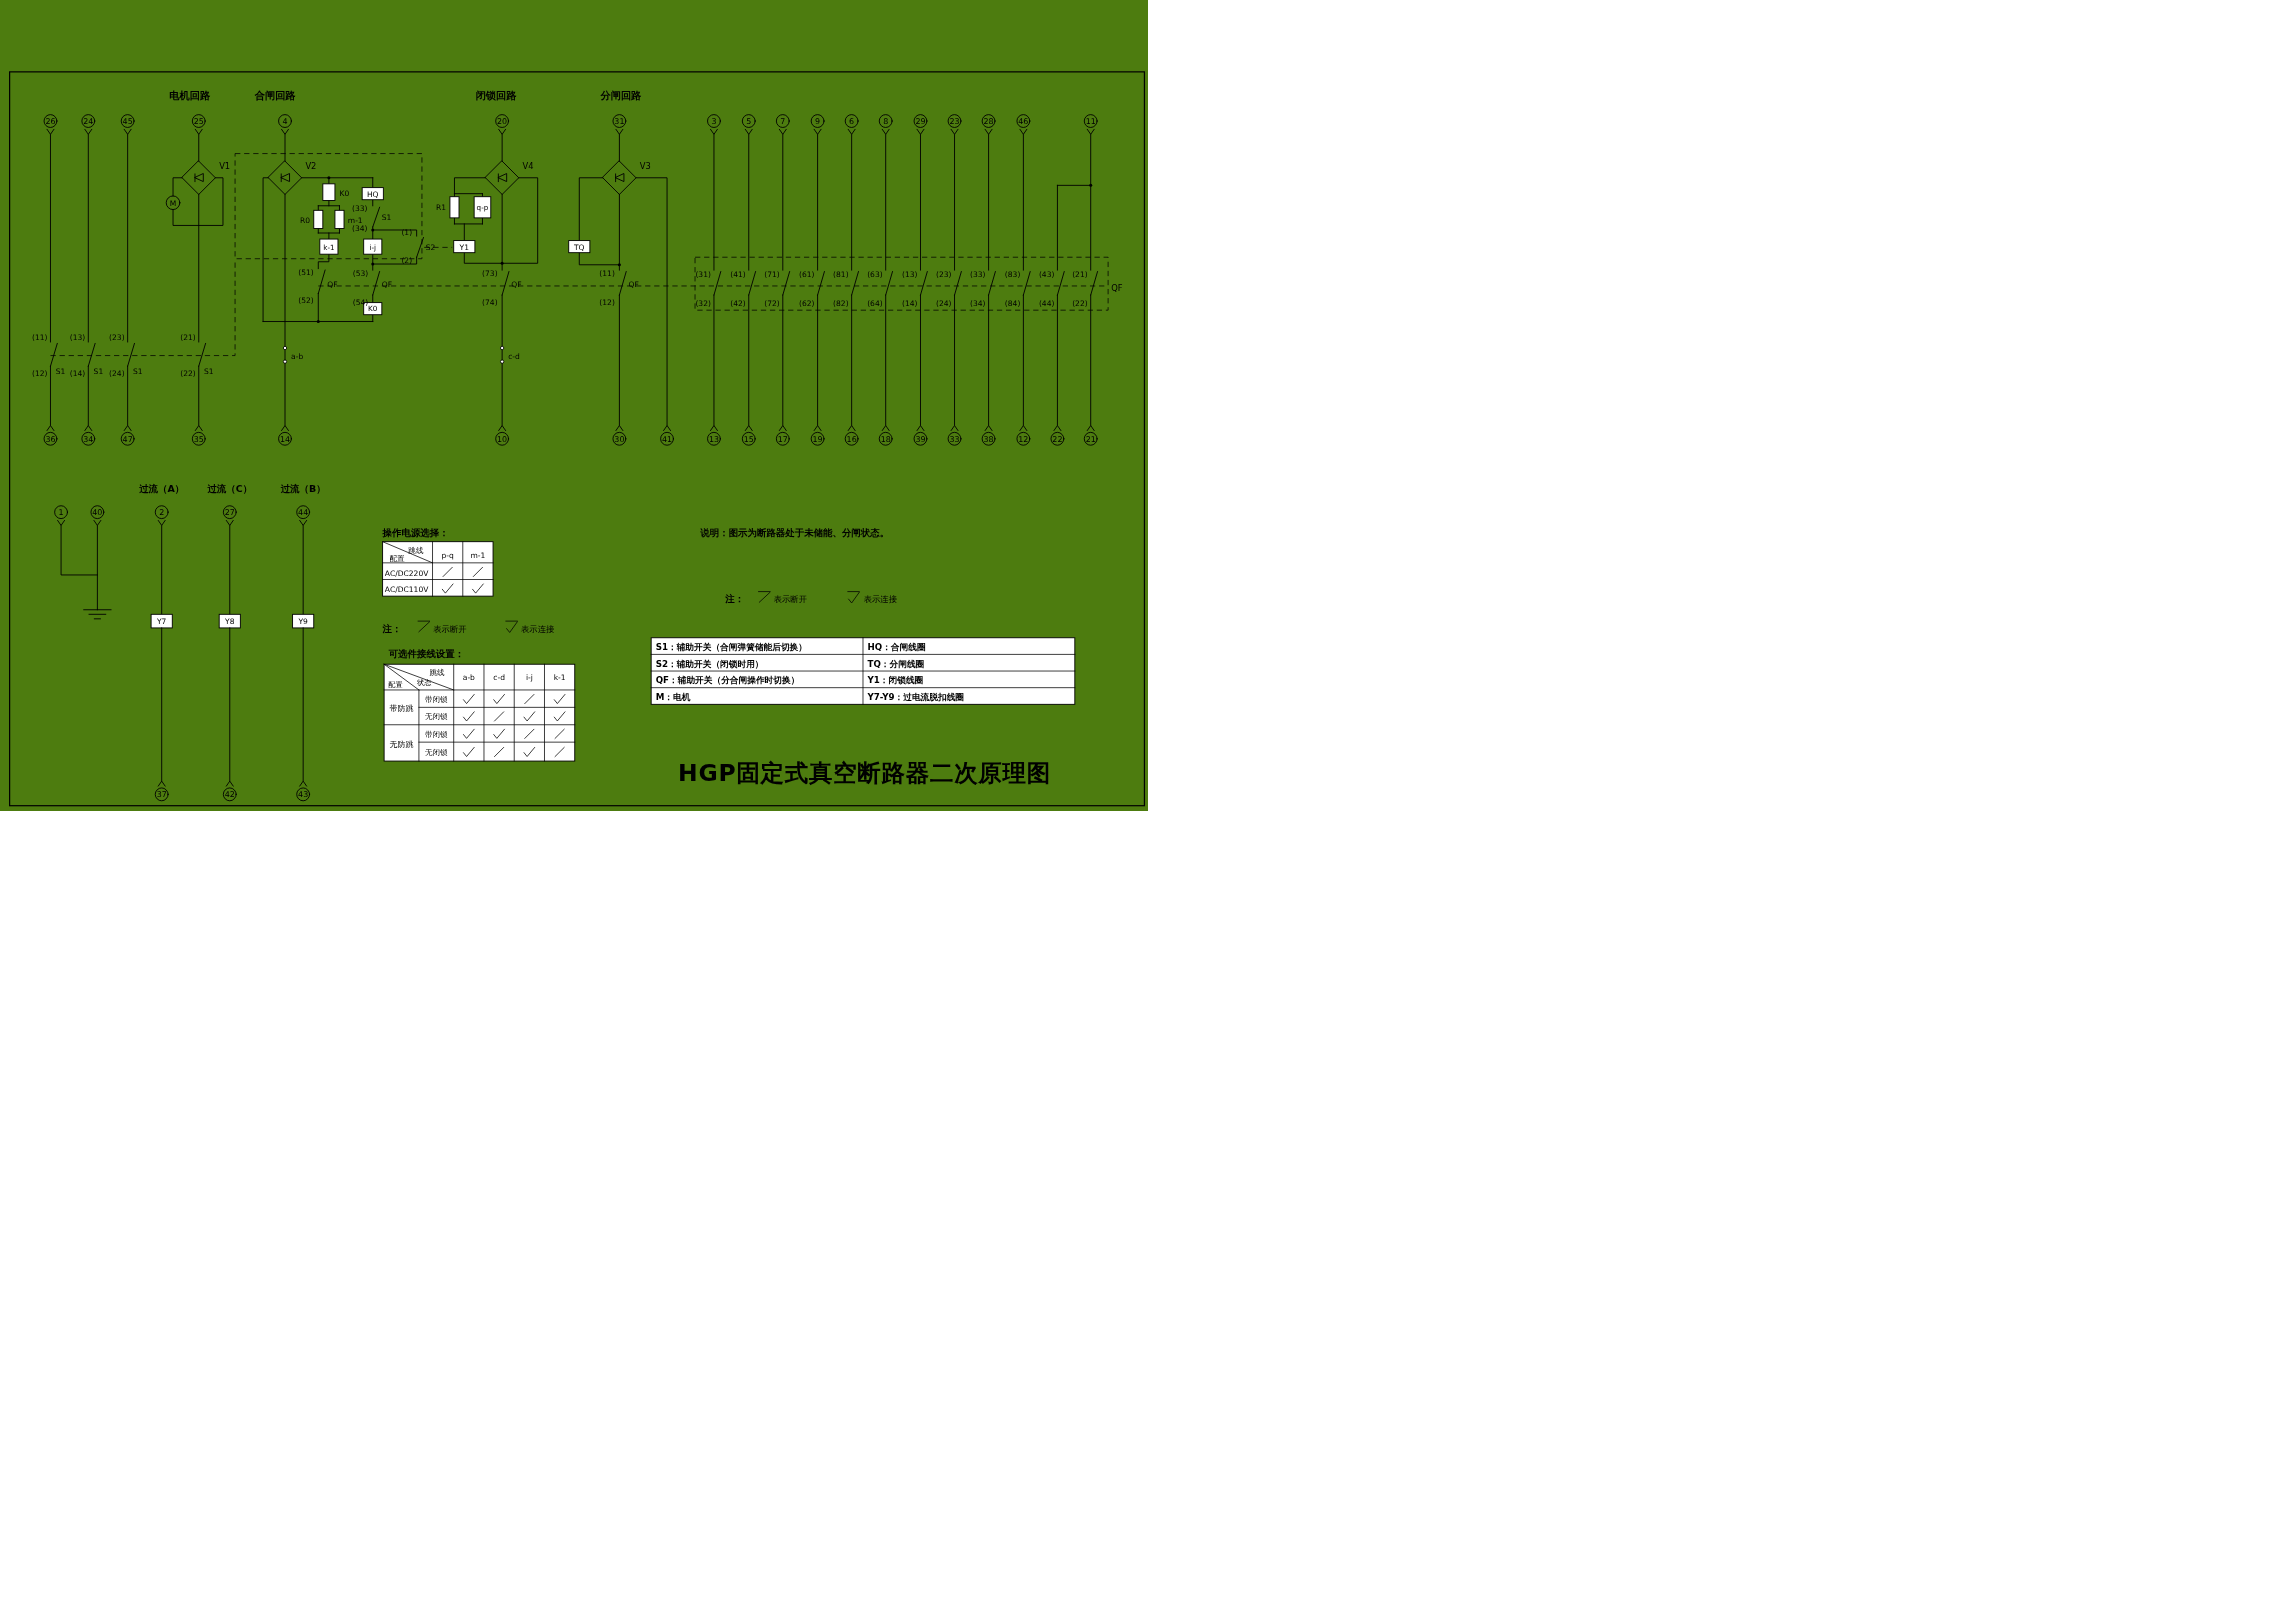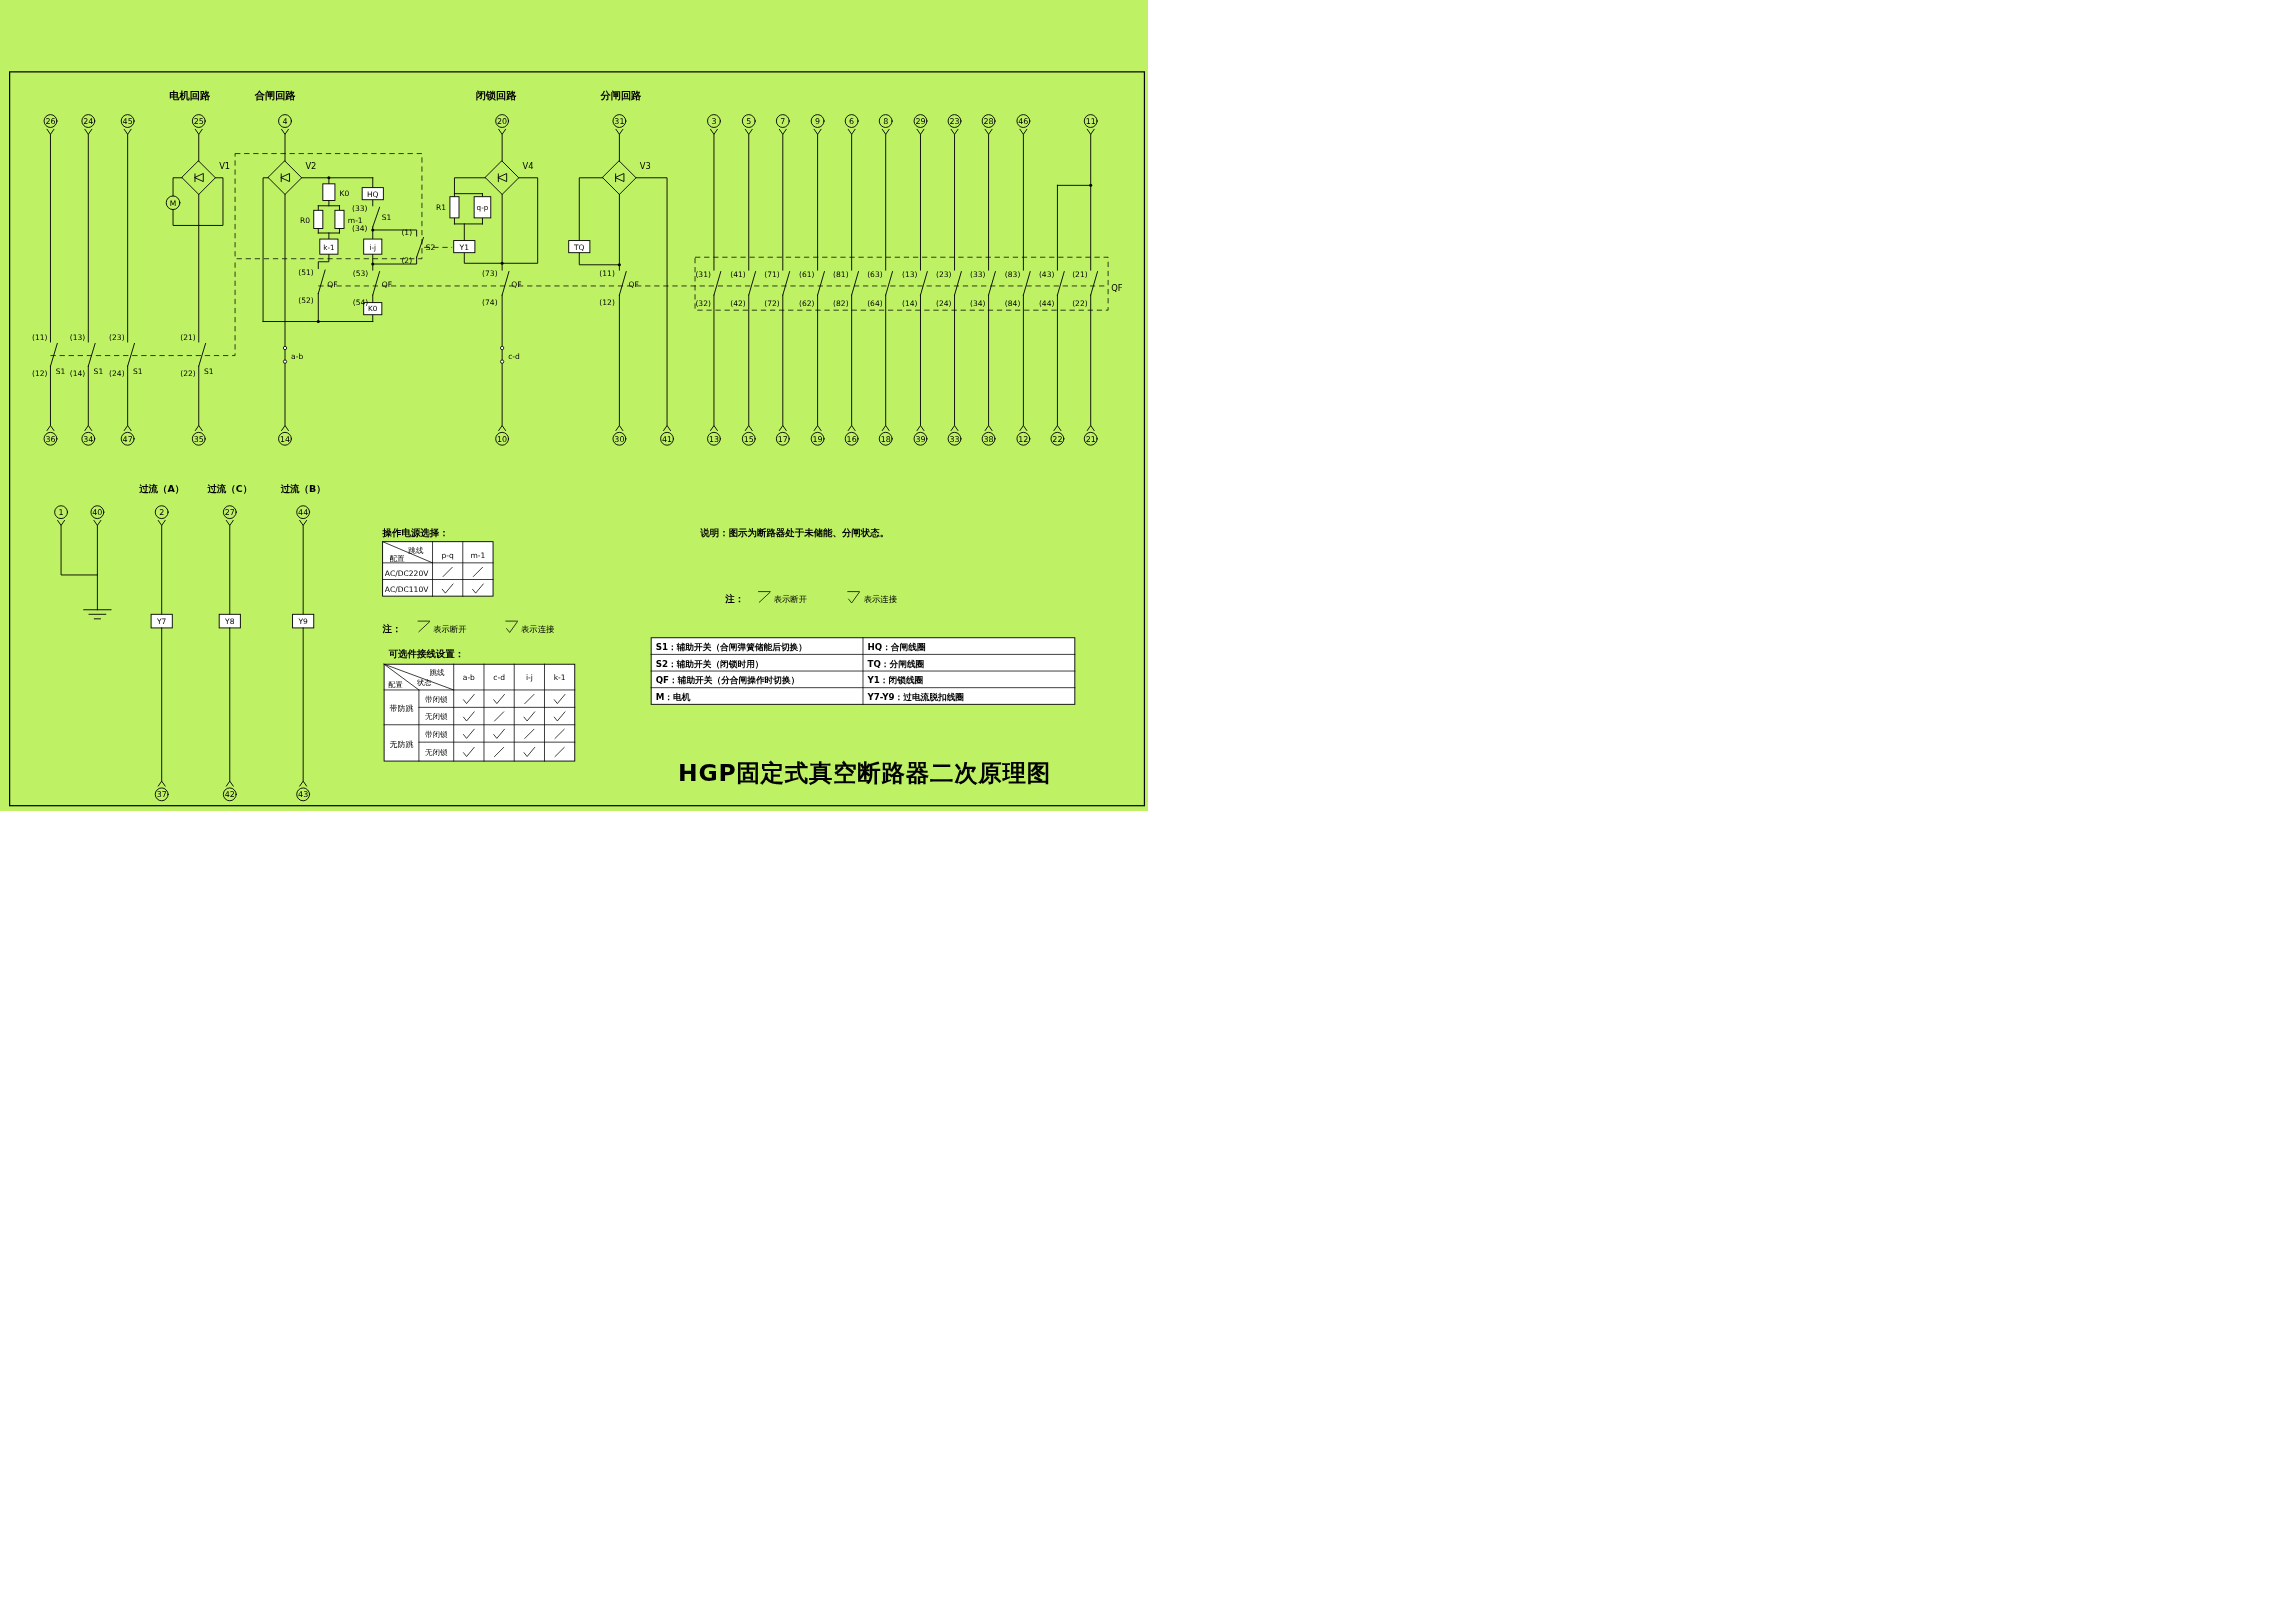--- a/index.html
+++ b/index.html
@@ -1,16 +1,16 @@
 <!DOCTYPE html>
 <html style="font-size:10.5px"><head>
 <meta charset="utf-8">
 <style>
   html,body{margin:0;padding:0;background:#fff}
-  .page{width:1148px;height:811px;background:#bef264;overflow:hidden}
+  .page{width:1148px;height:811px;background:#4d7c0f;overflow:hidden}
   svg{width:100%;height:100%;display:block}
   .w{stroke:#000;stroke-width:1.2;fill:none;stroke-linecap:square}
   .w2{stroke:#000;stroke-width:1;fill:none;stroke-linecap:square}
   .bd{stroke:#000;stroke-width:1.6;fill:none}
   .box{fill:#fff;stroke:#000;stroke-width:1.2}
   .dash{stroke:#000;stroke-width:1;fill:none;stroke-dasharray:7 5}
   .dot{fill:#000;stroke:none}
   .jp{fill:#fff;stroke:#000;stroke-width:1.1}
   text{font-family:"DejaVu Sans","Liberation Sans",sans-serif;fill:#000;stroke:none}
   .f9{font-size:9.5px}

